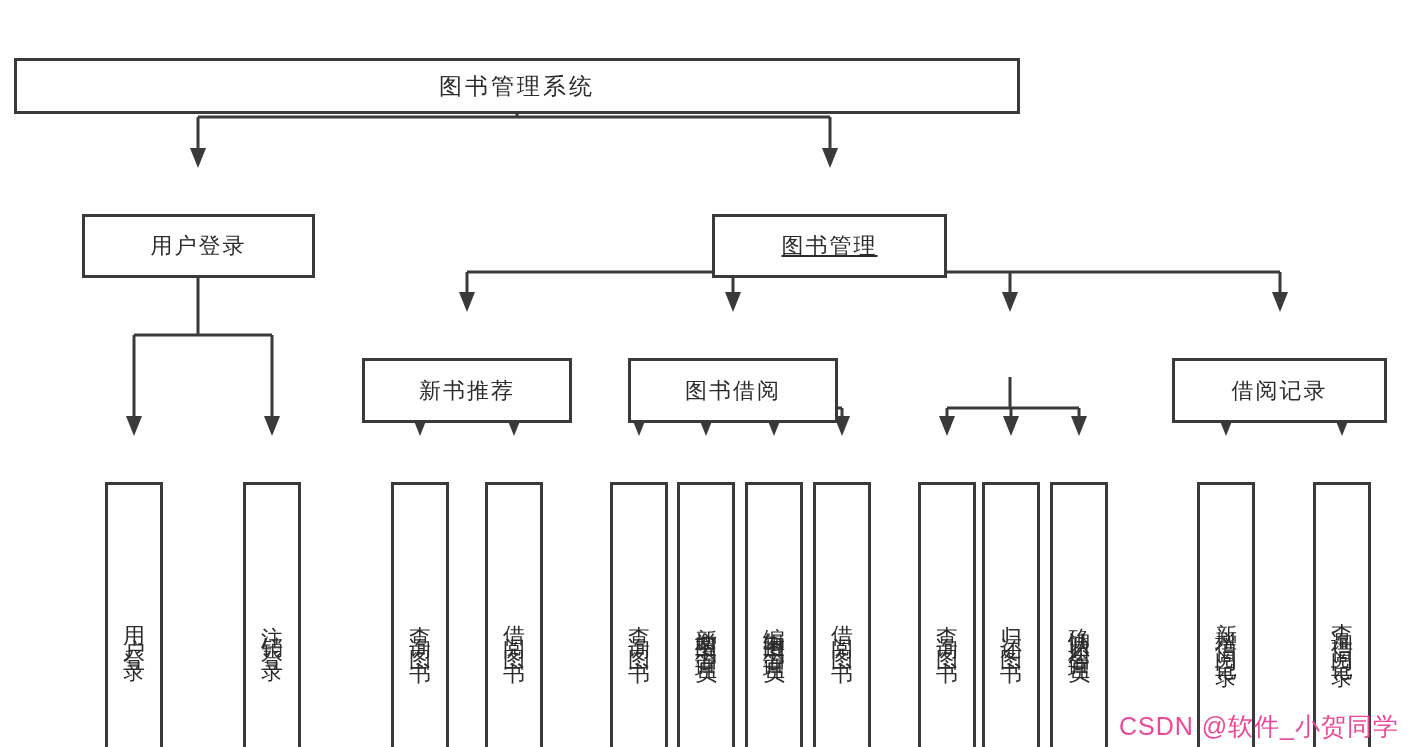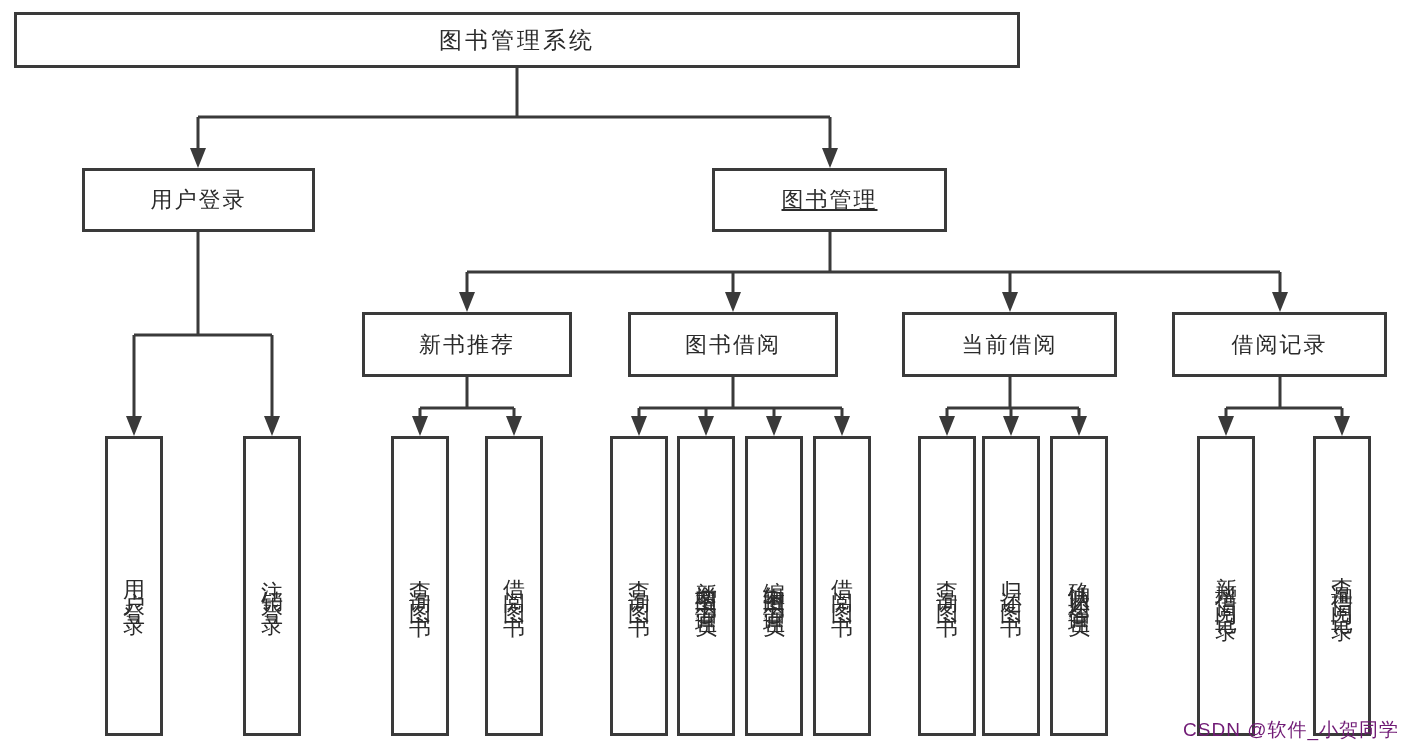--- a/index.html
+++ b/index.html
@@ -17,20 +17,21 @@
   }
   .box {
     position: absolute;
     box-sizing: border-box;
     border: 3px solid #3a3a3a;
     background: #ffffff;
     display: flex;
     align-items: center;
     justify-content: center;
     color: #2b2b2b;
+    margin-top: 46px;
   }
   .hbox span {
     font-size: 22px;
     letter-spacing: 2px;
     white-space: nowrap;
   }
   .rootbox span {
     font-size: 23px;
     letter-spacing: 3px;
   }
@@ -51,22 +52,22 @@
   .leaf.ls-s span { letter-spacing: 5px; }
   #connectors {
     position: absolute;
     left: 0; top: 0;
     pointer-events: none;
   }
   #watermark {
     position: absolute;
     right: 6px;
     bottom: 4px;
-    font-size: 19px;
-    color: #701a75;
+    font-size: 25px;
+    color: #ec4899;
     letter-spacing: 1px;
     white-space: nowrap;
   }
 </style>
 </head>
 <body>
 
 <div id="canvas">
 
   <svg id="connectors" width="1405" height="747" viewBox="0 0 1405 747">
@@ -100,23 +101,20 @@
   </div>
   <div class="box hbox" style="left:712px; top:168px; width:235px; height:64px;text-decoration:underline;">
     <span>图书管理</span>
   </div>
 
   <div class="box hbox" style="left:628px; top:312px; width:210px; height:65px;">
     <span>图书借阅</span>
   </div>
   <div class="box hbox" style="left:362px; top:312px; width:210px; height:65px;">
     <span>新书推荐</span>
-  </div>
-  <div class="box hbox" style="left:902px; top:312px; width:215px; height:65px;">
-    <span>当前借阅</span>
   </div>
   <div class="box hbox" style="left:1172px; top:312px; width:215px; height:65px;">
     <span>借阅记录</span>
   </div>
 
   <div class="box leaf" style="left:105px;">
     <span>用户登录</span>
   </div>
   <div class="box leaf" style="left:243px;">
     <span>注销登录</span>

